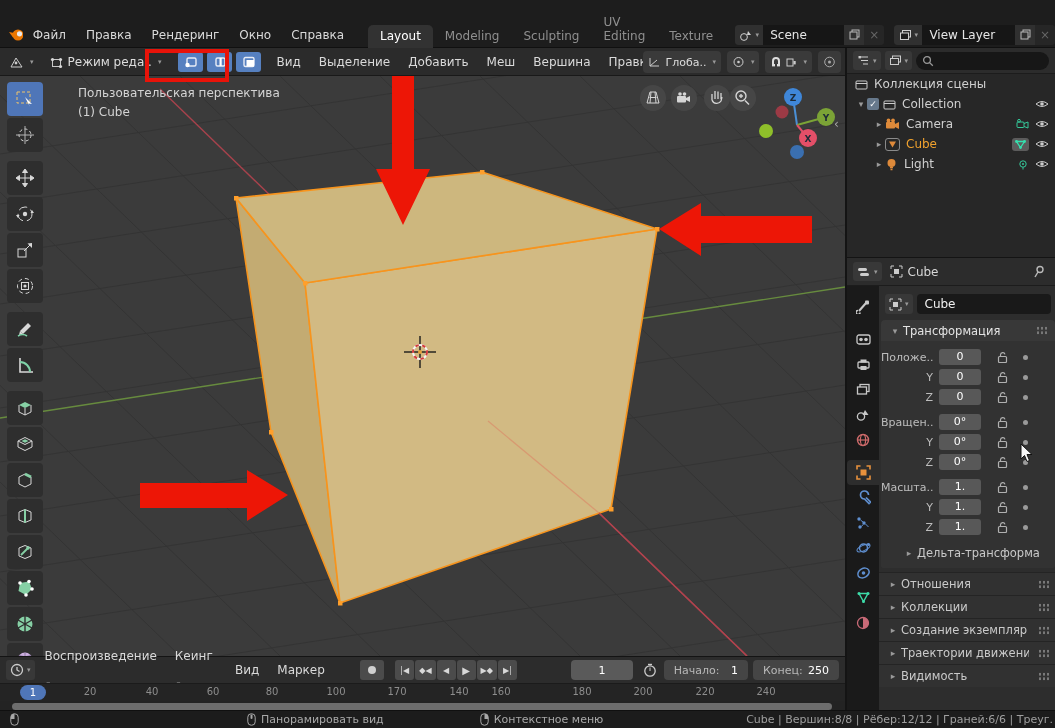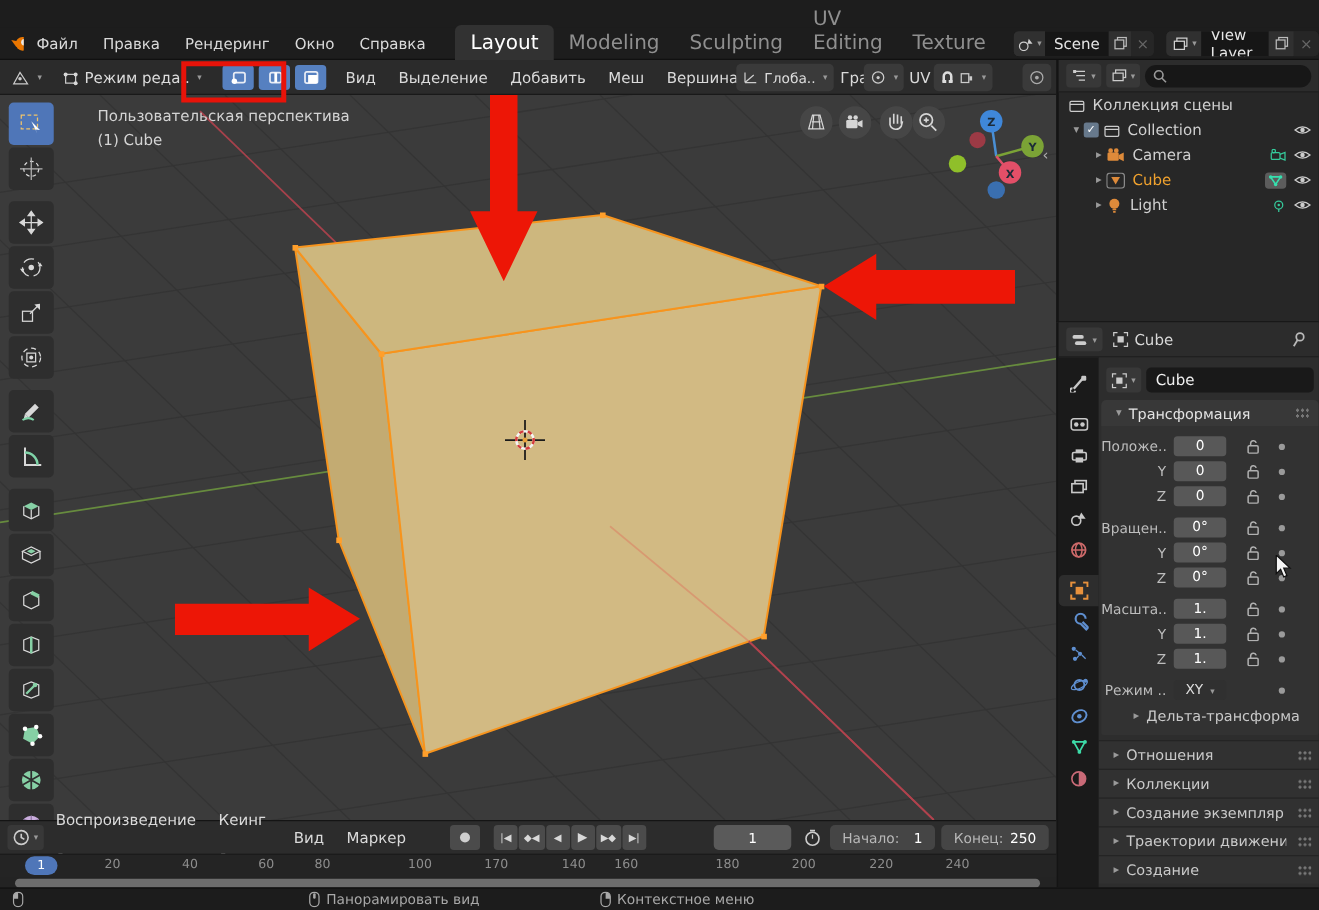--- a/index.html
+++ b/index.html
@@ -19,36 +19,36 @@
   .winbtn{width:30px;height:18px;border:1px solid #5e6f80;border-top:none;
     background:linear-gradient(#fdfdfd,#cfd8e2 50%,#b8c4d2);display:flex;align-items:center;justify-content:center;
     font-size:10px;color:#333}
   .winbtn:first-child{border-radius:0 0 0 4px}
   .winbtn.close{background:linear-gradient(#f2a98f,#d66550 45%,#c3402c);border-radius:0 0 4px 0;color:#fff;width:42px}
 
   
   #topbar{left:0;top:22px;width:1055px;height:26px;background:#1d1d1d;border-bottom:1px solid #101010;display:flex;align-items:center}
   .menu{padding:16px 10px;color:#dadada;cursor:default;line-height:26px}
   #wstabs{display:flex;margin-left:14px;height:26px;align-items:flex-end}
-  .wstab{padding:4px 12px 5px;color:#8f8f8f;border-radius:5px 5px 0 0;font-size:16px}
+  .wstab{padding:4px 12px 5px;color:#8f8f8f;border-radius:5px 5px 0 0;font-size:12px}
   .wstab.active{background:#323232;color:#fff}
   .idgroup{display:flex;align-items:center;height:20px;background:#2a2a2a;border-radius:4px;overflow:hidden;margin-left:10px}
   .idgroup .icbtn{width:28px;height:20px;display:flex;align-items:center;justify-content:center;background:#303030;gap:1px}
   .idgroup .field{background:#161616;height:20px;display:flex;align-items:center;padding:0 7px;color:#e6e6e6}
   .idgroup .mini{width:20px;height:20px;display:flex;align-items:center;justify-content:center;background:#303030;color:#bbb}
   .idgroup .mini.dim{color:#666;background:#262626}
   .chev{font-size:7px;color:#999;margin-left:2px}
 
   
   #vpheader{left:0;top:48px;width:845px;height:28px;background:#2b2b2b;border-bottom:1px solid #191919}
   #vpheader .menu{line-height:28px;padding:0 9px}
   .hbtn{display:flex;align-items:center;height:22px;padding:0 5px;border-radius:3px;color:#ddd;gap:4px}
   .selmode{width:25px;height:20px;background:#5680c0;border-radius:3px;margin-right:2px;display:flex;align-items:center;justify-content:center}
   #redbox{left:145px;top:49px;width:84px;height:33px;border:4px solid #e81309;z-index:60;pointer-events:none}
-  .rightcluster{position:absolute;right:4px;top:3px;display:flex;align-items:center;gap:24px}
+  .rightcluster{position:absolute;right:4px;top:3px;display:flex;align-items:center;gap:6px}
   .pillgroup{display:flex;align-items:center;background:#3a3a3a;border-radius:4px;height:22px;padding:0 5px;gap:4px;color:#ddd}
 
   
   #viewport{left:0;top:76px;width:845px;height:580px;background:#3b3b3b;overflow:hidden}
   #toolbar{position:absolute;left:7px;top:6px;width:38px;display:flex;flex-direction:column;gap:2px;z-index:20}
   .tool{width:36px;height:34px;background:#2e2e2e;border-radius:4px;display:flex;align-items:center;justify-content:center}
   .tool.active{background:#4f76b8}
   .tgap{height:5px}
 
   
@@ -804,25 +804,20 @@
         <div class="trow">
           <span class="l">Z</span>
           <span class="v">1.</span>
           <svg class="lock" width="11" height="12">
               <rect x="1.5" y="5.5" width="8" height="6" rx="1" fill="none" stroke="#b0b0b0" stroke-width="1.2"></rect>
               <path d="M3.5 5.5 V3.8 A2.3 2.3 0 0 1 8 3.3" fill="none" stroke="#b0b0b0" stroke-width="1.2"></path>
             </svg>
           <span class="adot"></span>
         </div>
         <div class="rgap"></div>
-        <div class="trow">
-          <span class="l">Режим ..</span>
-          <span class="v dd"><span>XY</span> <span class="chev">▾</span></span>
-          <span class="adot"></span>
-        </div>
         <div class="subpanel">
           <span class="caret" style="margin-right:2px">▸</span>
           <span>Дельта-трансформа</span>
         </div>
       </div>
 
       <div class="collpanel" style="margin-top:4px">
           <span class="caret" style="margin-right:2px">▸</span>
           <span>Отношения</span>
           <span class="dots"></span>
@@ -837,21 +832,21 @@
           <span style="max-width:128px;overflow:hidden">Создание экземпляр</span>
           <span class="dots"></span>
         </div>
       <div class="collpanel">
           <span class="caret" style="margin-right:2px">▸</span>
           <span style="max-width:128px;overflow:hidden">Траектории движени</span>
           <span class="dots"></span>
         </div>
       <div class="collpanel">
           <span class="caret" style="margin-right:2px">▸</span>
-          <span>Создание</span>
+          <span>Видимость</span>
           <span class="dots"></span>
         </div>
     </div>
   </div>
 
   <div id="timeline" class="abs">
     <div id="tlheader">
       <span class="sq" style="height:20px">
           <svg width="14" height="14">
             <circle cx="7" cy="7" r="5.5" fill="none" stroke="#ccc" stroke-width="1.3"></circle>
@@ -890,21 +885,21 @@
       </span>
       <span class="tfield" style="margin-left:3px;width:94px;background:#454545;justify-content:space-between;padding:0 10px">
         <span style="color:#b8b8b8">Конец:</span>
         <span style="color:#fff">250</span>
       </span>
     </div>
     <div id="ruler">
       <span class="tick" style="left:75px">20</span>
       <span class="tick" style="left:137px">40</span>
       <span class="tick" style="left:198px">60</span>
-      <span class="tick" style="left:243px">80</span>
+      <span class="tick" style="left:257px">80</span>
       <span class="tick" style="left:321px">100</span>
       <span class="tick" style="left:382px">170</span>
       <span class="tick" style="left:444px">140</span>
       <span class="tick" style="left:486px">160</span>
       <span class="tick" style="left:567px">180</span>
       <span class="tick" style="left:628px">200</span>
       <span class="tick" style="left:690px">220</span>
       <span class="tick" style="left:751px">240</span>
       <span id="curframe">1</span>
     </div>
@@ -927,18 +922,19 @@
         </svg>
       <span>Панорамировать вид</span>
     </span>
     <span class="hint" style="margin-left:96px">
       <svg width="9" height="13">
           <rect x="0.8" y="0.8" width="7.4" height="11.4" rx="3.4" fill="none" stroke="#a8a8a8"></rect>
           <path d="M8.2 4.5 A3.5 3.5 0 0 0 4.5 0.8 V6 H8.2 Z" fill="#a8a8a8"></path>
         </svg>
       <span>Контекстное меню</span>
     </span>
+    <span id="stats">Cube | Вершин:8/8 | Рёбер:12/12 | Граней:6/6 | Треуг.</span>
   </div>
 
   <svg id="cursor" class="abs" width="14" height="20">
     <polygon points="1,0 1,15 4.5,11.5 7,17.5 9.5,16.5 7,10.5 12,10.5" fill="#f5f5f5" stroke="#111" stroke-width="1"></polygon>
   </svg>
 </div>
 
 </body></html>

